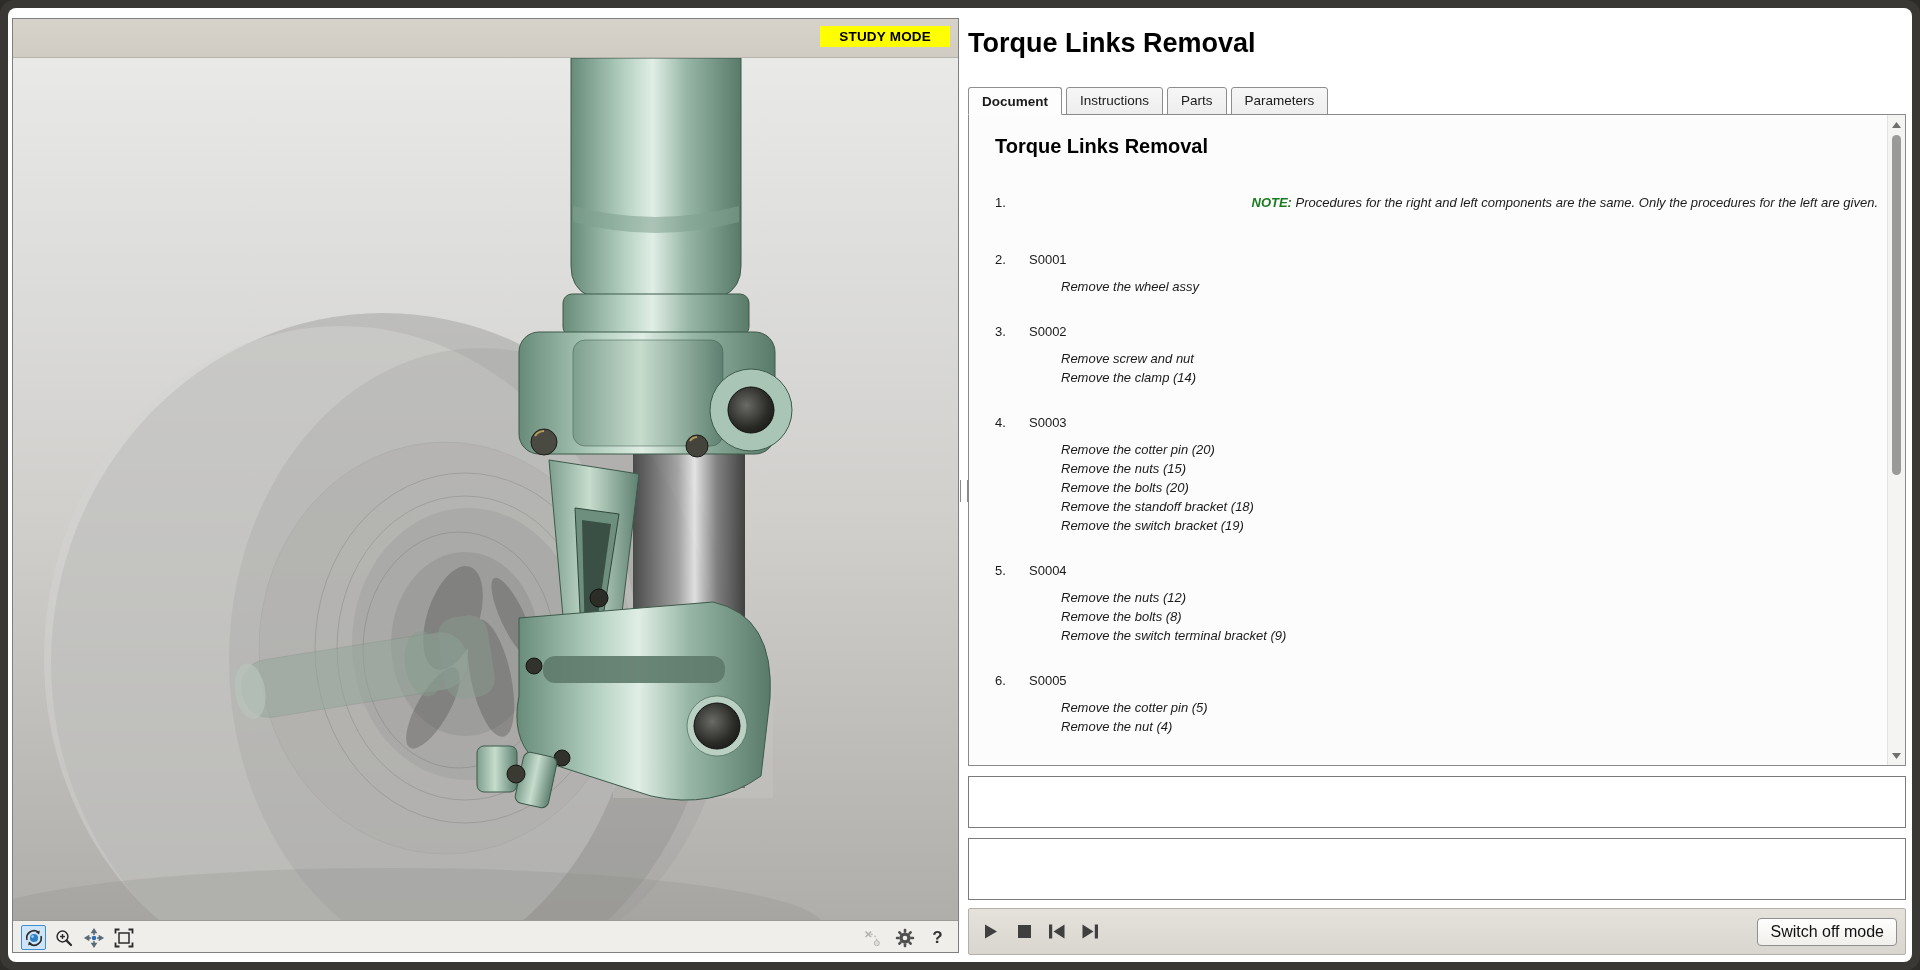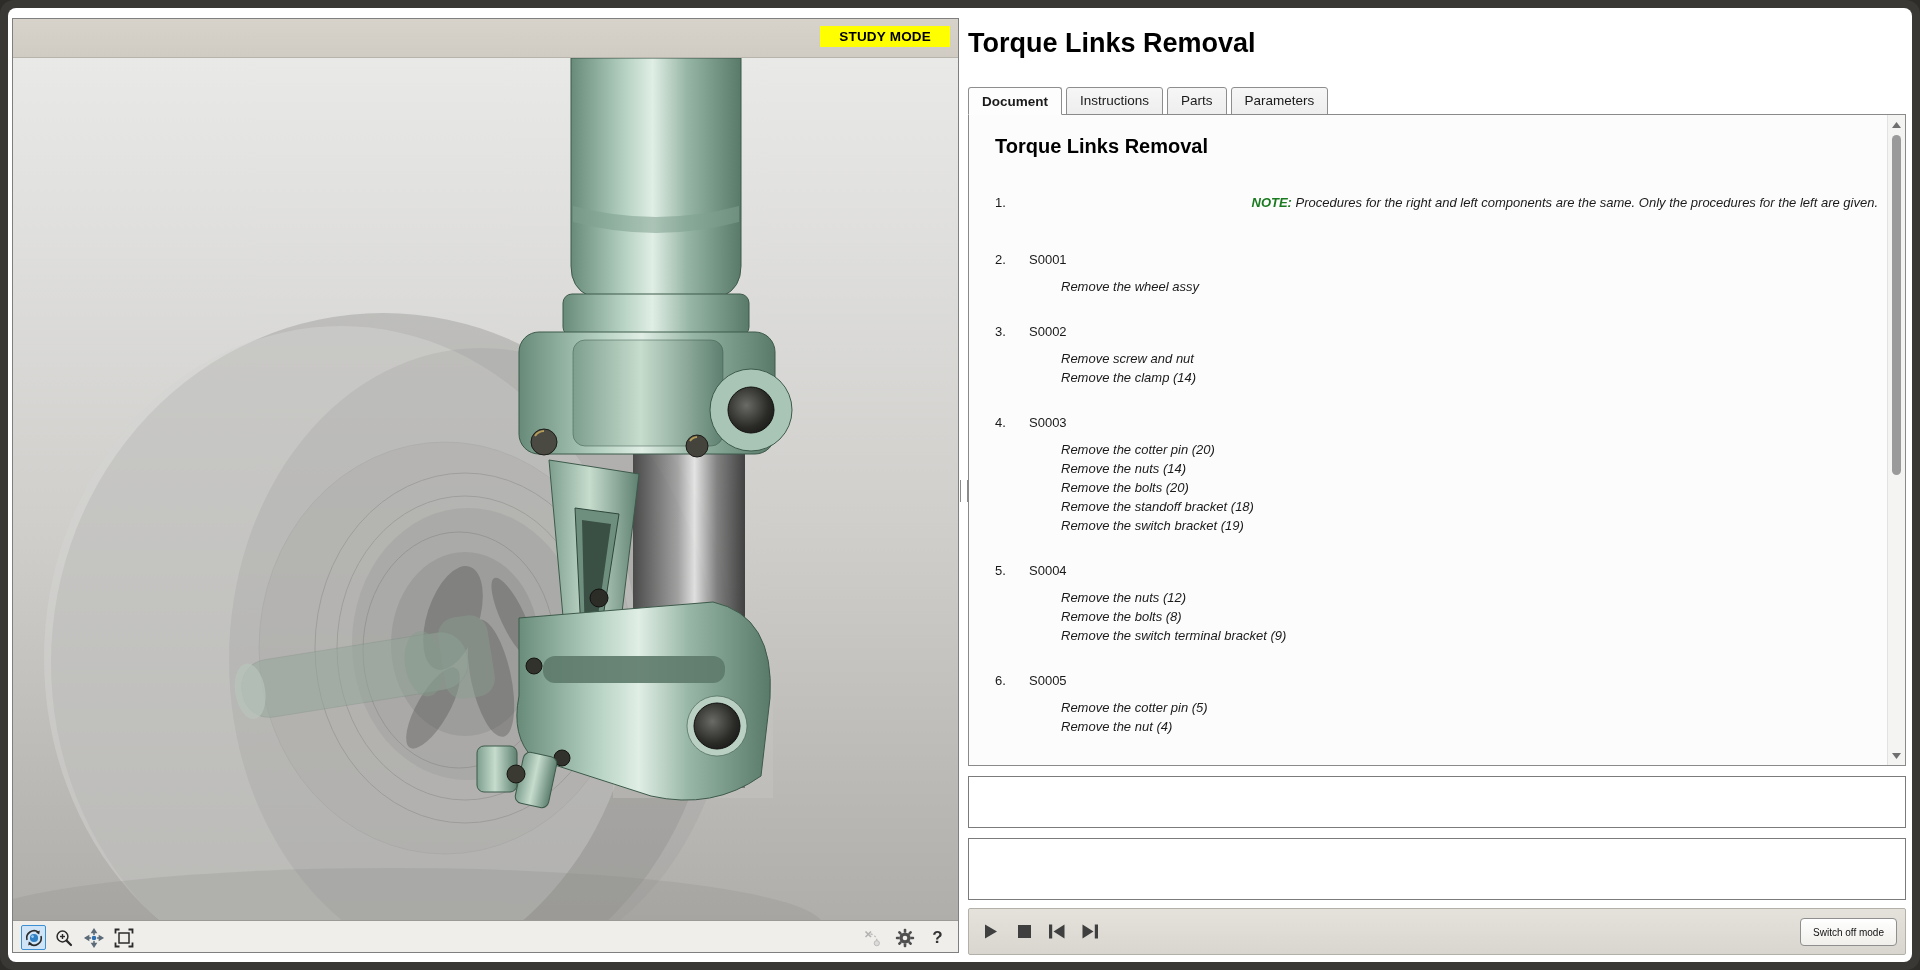--- a/index.html
+++ b/index.html
@@ -48,21 +48,21 @@
   .sb-arrow svg{display:block;}
   .sb-thumb{position:absolute;left:4px;top:20px;width:9px;height:340px;background:#9a9a9a;border-radius:5px;}
 
   
   .msg-box{position:absolute;left:960px;width:938px;background:#ffffff;border:1px solid #7b7b7b;box-sizing:border-box;}
   .msg-box.top{top:768px;height:52px;}
   .msg-box.bottom{top:830px;height:62px;}
   .control-bar{position:absolute;left:960px;top:900px;width:938px;height:47px;background:linear-gradient(#e5e2db,#d9d6cf);border:1px solid #b3b0aa;border-radius:2px;box-sizing:border-box;}
   .play-group{position:absolute;left:10px;top:0;height:100%;display:flex;align-items:center;gap:9px;}
   .pb-btn{width:24px;height:24px;display:flex;align-items:center;justify-content:center;background:transparent;border:none;padding:0;}
-  .switch-btn{position:absolute;right:8px;top:9px;height:28px;padding:0 12px;font-size:10px;color:#111;background:linear-gradient(#ffffff,#f1efeb);border:1px solid #8f8f8f;border-radius:4px;font-family:"Liberation Sans",sans-serif;}
+  .switch-btn{position:absolute;right:8px;top:9px;height:28px;padding:0 12px;font-size:16px;color:#111;background:linear-gradient(#ffffff,#f1efeb);border:1px solid #8f8f8f;border-radius:4px;font-family:"Liberation Sans",sans-serif;}
 </style>
 </head>
 <body>
 
 <div class="app">
   <div class="inner">
 
     <div class="viewport">
       <div class="vp-header">
         <span class="mode-badge">STUDY MODE</span>
@@ -290,21 +290,21 @@
                   <div class="substep">Remove the clamp (14)</div>
                 </div>
               </div>
             </div>
             <div class="step">
               <span class="step-num">4.</span>
               <div class="step-body">
                 <div class="step-id">S0003</div>
                 <div class="substeps">
                   <div class="substep">Remove the cotter pin (20)</div>
-                  <div class="substep">Remove the nuts (14)</div>
+                  <div class="substep">Remove the nuts (15)</div>
                   <div class="substep">Remove the bolts (20)</div>
                   <div class="substep">Remove the standoff bracket (18)</div>
                   <div class="substep">Remove the switch bracket (19)</div>
                 </div>
               </div>
             </div>
             <div class="step">
               <span class="step-num">5.</span>
               <div class="step-body">
                 <div class="step-id">S0004</div>

